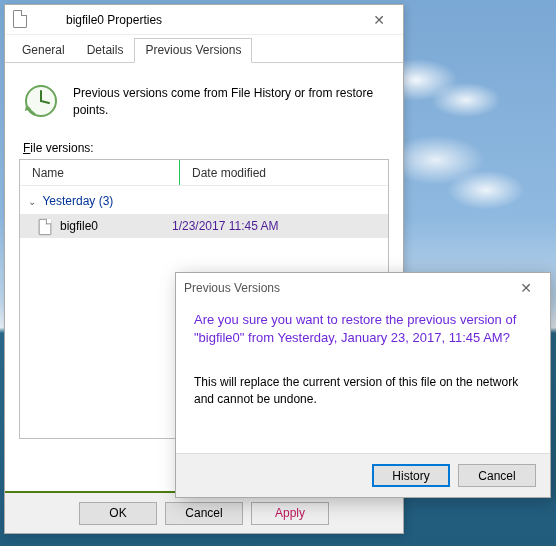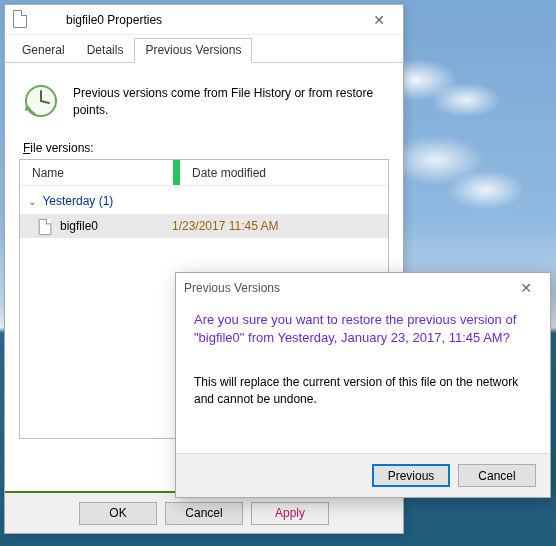--- a/index.html
+++ b/index.html
@@ -64,34 +64,34 @@
   .intro-text { font-size: 12px; line-height: 1.4; padding-top: 2px; }
   .list-label { font-size: 12px; margin: 8px 0 4px 4px; text-decoration: underline; text-decoration-color: transparent;}
   .listbox {
     border: 1px solid #bfbfbf; height: 280px; background: #fff; overflow: hidden;
   }
   .listhead {
     display: flex; height: 26px; align-items: center; border-bottom: 1px solid #eaeaea;
     font-size: 12px; color: #333;
   }
   .listhead .col { padding: 0 12px; position: relative; }
-  .listhead .col.name { width: 160px; border-right: 7px solid #22c55e; height: 100%; display:flex; align-items:center;}
+  .listhead .col.name { width: 160px; border-right: 1px solid #22c55e; height: 100%; display:flex; align-items:center;}
   .listhead .col.date { flex:1; height:100%; display:flex; align-items:center; }
   .group-row {
     display: flex; align-items: center; padding: 8px 10px 6px 8px; color: #003399;
     font-size: 12px;
   }
   .group-row .chev { margin-right: 6px; font-size: 10px; color: #666; }
   .file-row {
     display: flex; align-items: center; height: 24px; background: #e8e8e8;
     padding-left: 18px; font-size: 12px;
   }
   .file-row .ficon { width: 14px; height: 17px; margin-right: 8px; }
   .file-row .fname { width: 112px; }
-  .file-row .fdate { color: #a16207; }
+  .file-row .fdate { color: #4c1d95; }
   .btn-row {
     display: flex; justify-content: center; gap: 8px; padding: 10px 0;
     border-top: 2px solid #4d7c0f; background: #f0f0f0;
     position: absolute; bottom: 0; left: 0; right: 0; height: 42px; align-items:center;
   }
   .btn {
     min-width: 78px; height: 23px; background: #e1e1e1; border: 1px solid #adadad;
     font-size: 12px; cursor: pointer; font-family: inherit; padding: 0 10px;
   }
   .btn:disabled { color: #be185d; background: #efefef; }
@@ -146,21 +146,21 @@
       <div class="intro-text">Previous versions come from File History or from restore points.</div>
     </div>
     <div class="list-label"><span style="text-decoration: underline;">F</span><span id="rest-label">ile versions:</span></div>
     <div class="listbox">
       <div class="listhead">
         <div class="col name">Name</div>
         <div class="col date">Date modified</div>
       </div>
       <div class="group-row">
         <span class="chev">⌄</span>
-        <span>Yesterday (1)</span>
+        <span>Yesterday (3)</span>
       </div>
       <div class="file-row">
         <div class="ficon">
             <div class="file-icon" style="transform:scale(0.9)"></div>
           </div>
         <div class="fname">bigfile0</div>
         <div class="fdate">1/23/2017 11:45 AM</div>
       </div>
     </div>
   </div>
@@ -174,16 +174,16 @@
 <div class="window confirm-window">
   <div class="titlebar">
     <div class="title">Previous Versions</div>
     <div class="close">✕</div>
   </div>
   <div class="confirm-body">
     <div class="confirm-main">Are you sure you want to restore the previous version of "bigfile0" from Yesterday, January 23, 2017, 11:45 AM?</div>
     <div class="confirm-sub">This will replace the current version of this file on the network and cannot be undone.</div>
   </div>
   <div class="confirm-buttons">
-    <button class="btn default">Previous</button>
+    <button class="btn default">History</button>
     <button class="btn">Cancel</button>
   </div>
 </div>
 
 </body></html>

